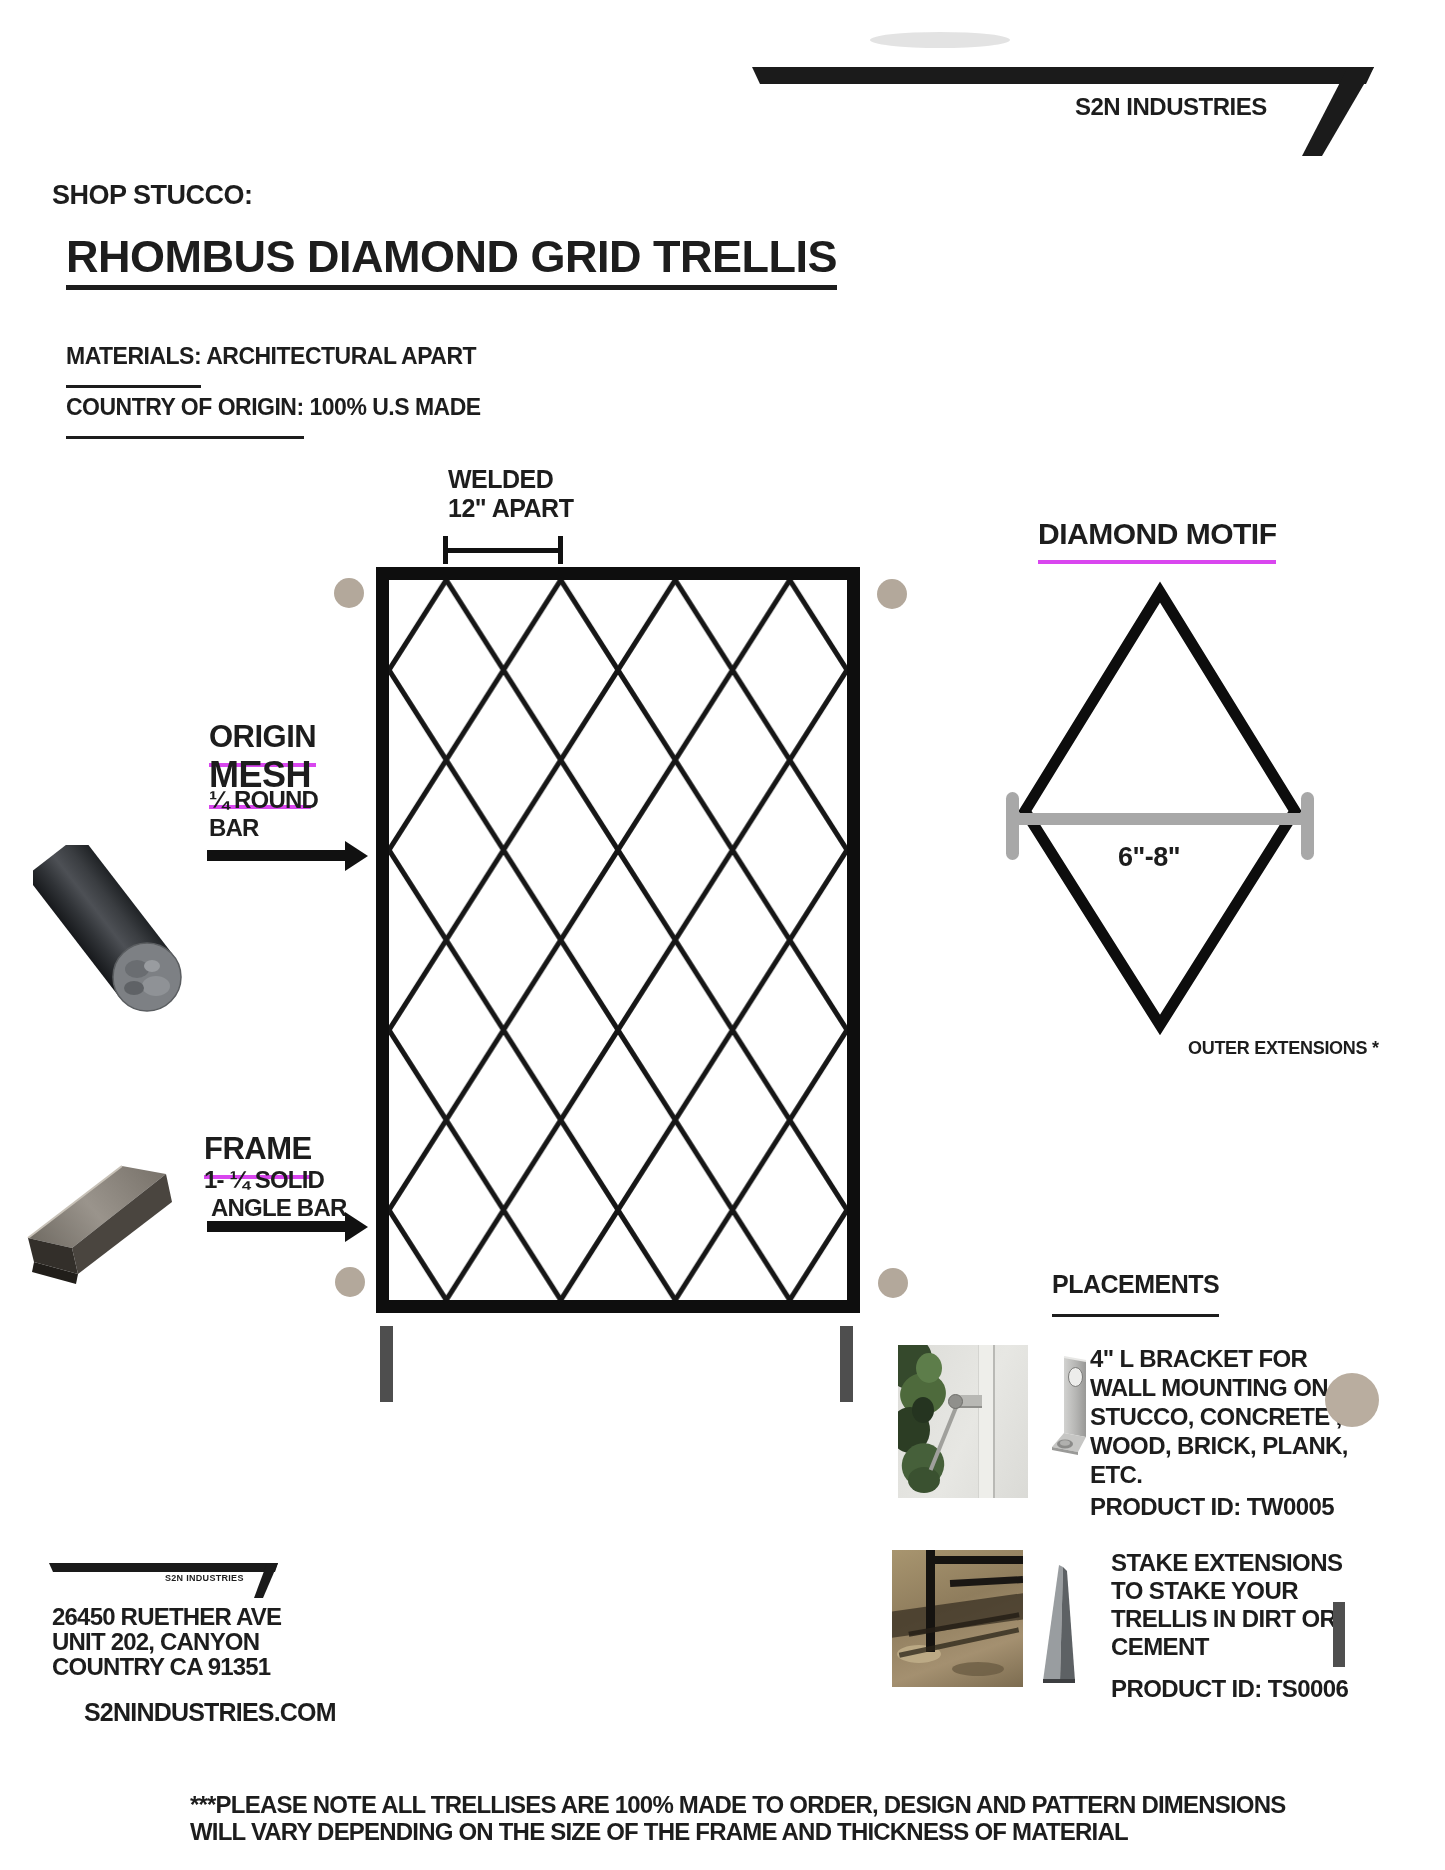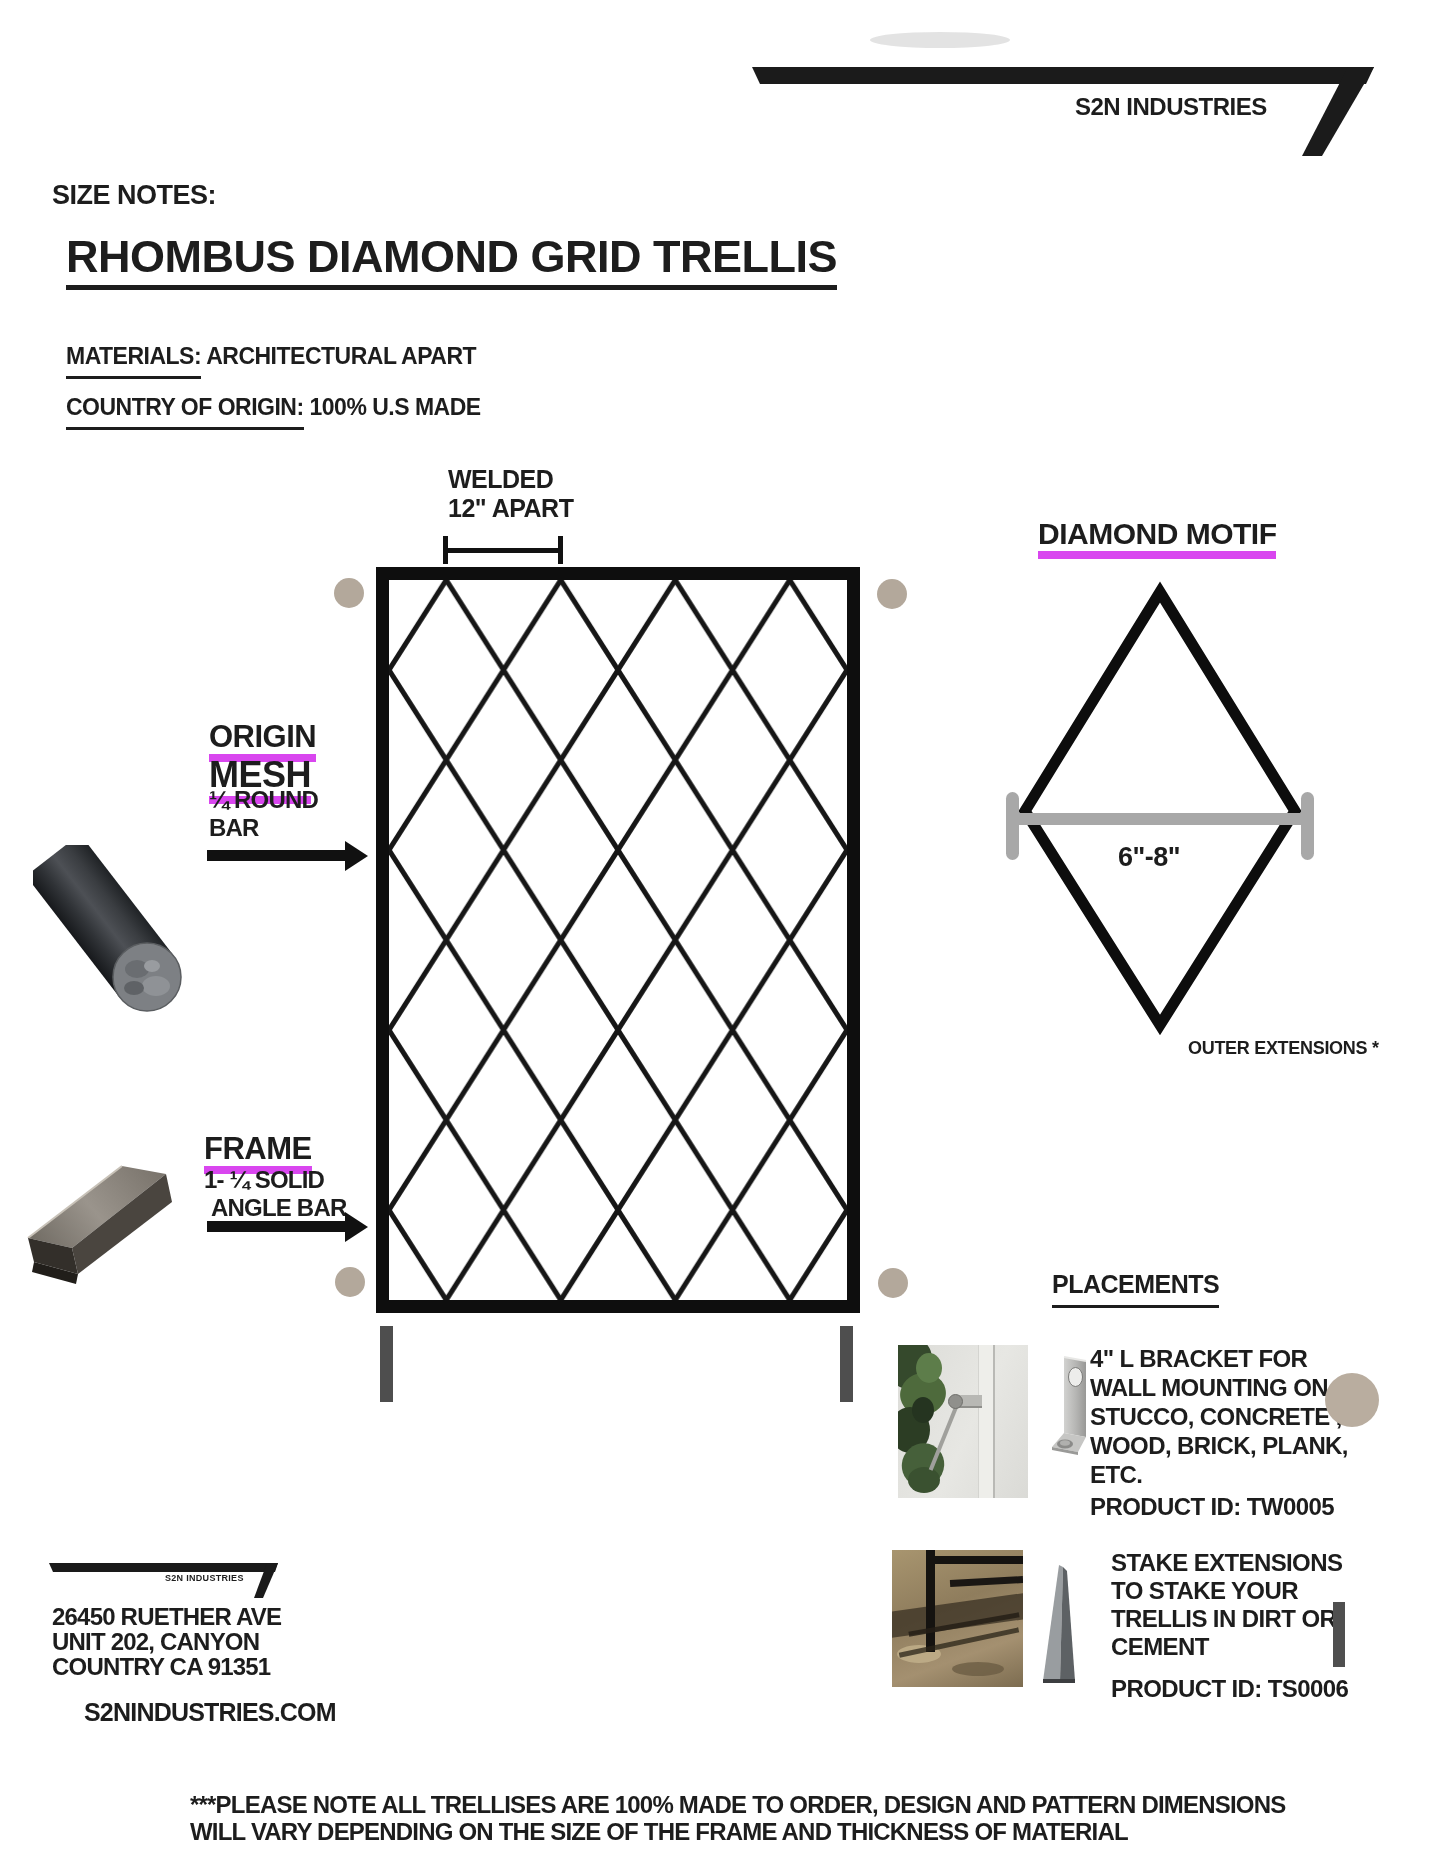--- a/index.html
+++ b/index.html
@@ -1,20 +1,20 @@
 <!DOCTYPE html>
 <html><head>
 <meta charset="utf-8">
 <style>
   html,body{margin:0;padding:0;background:#ffffff;}
   .page{position:relative;width:1445px;height:1870px;background:#ffffff;overflow:hidden;
         font-family:"Liberation Sans","DejaVu Sans",sans-serif;font-weight:700;color:#1d1d1d;}
   .abs{position:absolute;line-height:1.08;white-space:nowrap;}
-  .und{border-bottom:8px solid #d946ef;padding-bottom:1px;display:inline-block;}
-  .und3{border-bottom:3px solid #1d1d1d;padding-bottom:7px;display:inline-block;}
+  .und{border-bottom:4px solid #d946ef;padding-bottom:10px;display:inline-block;}
+  .und3{border-bottom:3px solid #1d1d1d;padding-bottom:16px;display:inline-block;}
   .dot{position:absolute;width:30px;height:30px;border-radius:50%;background:#b3a89b;}
   .leg{position:absolute;width:13px;height:76px;background:#4e4e4e;}
   .arrow-shaft{position:absolute;height:11px;background:#111;}
   .arrow-head{position:absolute;width:0;height:0;border-top:15px solid transparent;
               border-bottom:15px solid transparent;border-left:23px solid #111;}
   .tick{position:absolute;width:5px;height:28px;background:#111;}
   .dimbar{position:absolute;height:5px;background:#111;}
   .photo{position:absolute;overflow:hidden;}
   .lines span{display:block;}
 </style>
@@ -23,21 +23,21 @@
 
 <div class="page">
 
   <svg class="abs" style="left:745px;top:28px;" width="640" height="135" viewBox="0 0 640 135">
     <ellipse cx="195" cy="12" rx="70" ry="8" fill="#cccccc" opacity="0.55"></ellipse>
     <polygon points="7,39 629,39 621,56 15,56" fill="#1b1b1b"></polygon>
     <polygon points="629,39 603,39 557,128 577,128" fill="#1b1b1b"></polygon>
   </svg>
   <div class="abs" style="left:1075px;top:94px;font-size:24px;letter-spacing:-0.5px;">S2N INDUSTRIES</div>
 
-  <div class="abs" style="left:52px;top:181px;font-size:27px;letter-spacing:-0.5px;">SIZE NOTES:</div>
+  <div class="abs" style="left:52px;top:181px;font-size:27px;letter-spacing:-0.5px;">SHOP STUCCO:</div>
 
   <div class="abs" style="left:66px;top:233px;font-size:45px;letter-spacing:-0.5px;">
     <span style="border-bottom:5px solid #1d1d1d;padding-bottom:3px;display:inline-block;">RHOMBUS DIAMOND GRID TRELLIS</span>
   </div>
 
   <div class="abs" style="left:66px;top:344px;font-size:23px;letter-spacing:-0.5px;">
     <span class="und3">MATERIALS:</span>
     <span>ARCHITECTURAL APART</span>
   </div>
 

